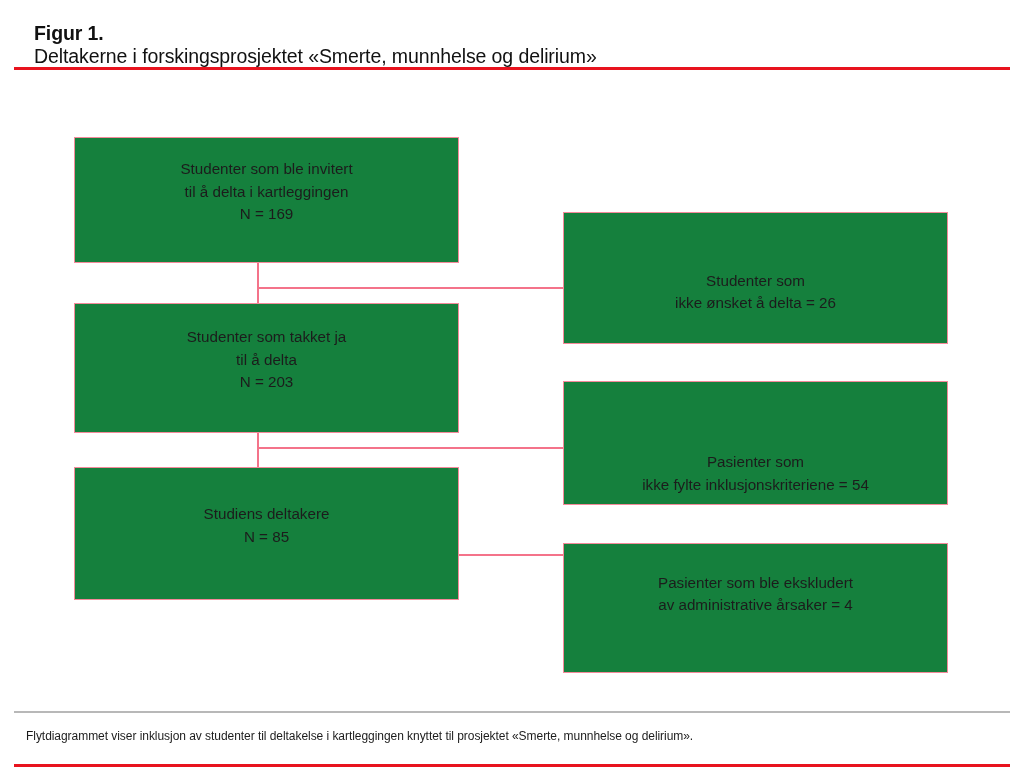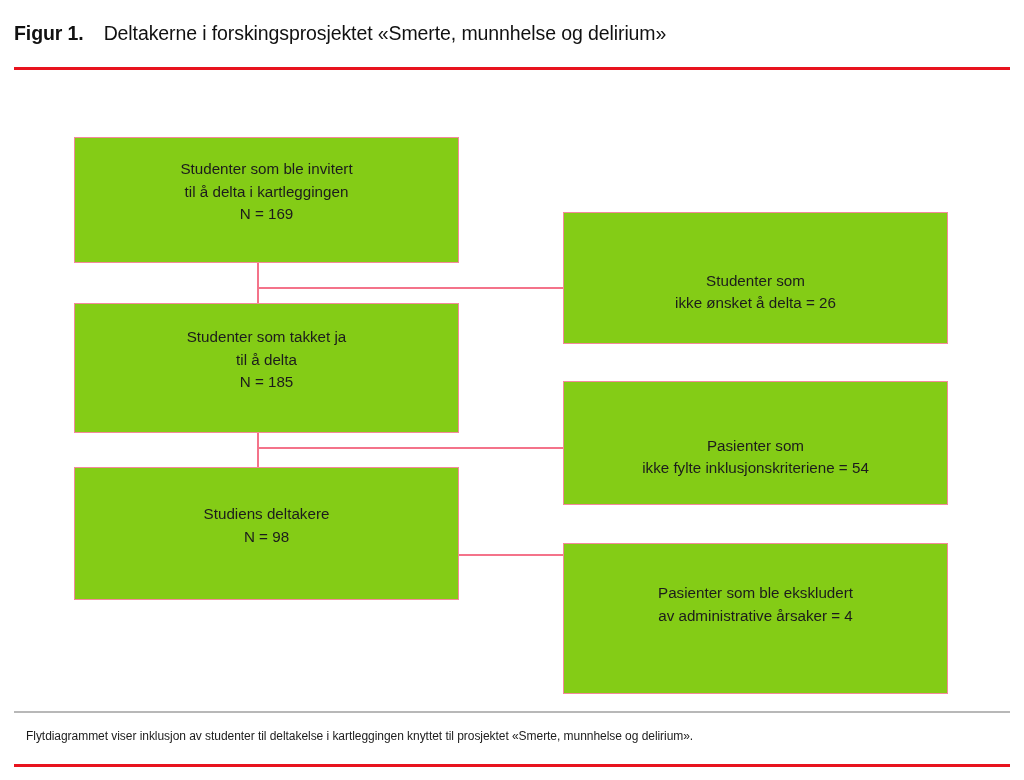--- a/index.html
+++ b/index.html
@@ -26,20 +26,21 @@
   
   .figure-header {
     position: absolute;
     left: 14px;
     top: 22px;
     width: 996px;
     height: 30px;
     display: flex;
     align-items: baseline;
     white-space: nowrap;
+    flex-direction: column;
   }
   .figure-label {
     font-size: 19.5px;
     font-weight: bold;
     letter-spacing: -0.1px;
     color: #111111;
   }
   .figure-title {
     font-size: 19.5px;
     font-weight: normal;
@@ -63,21 +64,21 @@
     left: 0;
     top: 0;
     width: 1024px;
     height: 780px;
   }
 
   .flow-box {
     position: absolute;
     box-sizing: border-box;
     border: 1.6px solid #f4899a;
-    background: #84cc16;
+    background: #15803d;
     display: flex;
     align-items: center;
     justify-content: center;
     text-align: center;
   }
   .flow-box-text {
     font-size: 15.2px;
     line-height: 1.48;
     color: #1c1c1c;
     white-space: pre-line;
@@ -88,22 +89,22 @@
   .box-invited   { left: 74px;  top: 137px; width: 385px; height: 126px; }
   .box-accepted  { left: 74px;  top: 303px; width: 385px; height: 130px; }
   .box-participants { left: 74px; top: 467px; width: 385px; height: 133px; }
   
   .box-invited .flow-box-text,
   .box-accepted .flow-box-text,
   .box-participants .flow-box-text { transform: translateY(-8px); }
 
   
   .box-declined  { left: 563px; top: 212px; width: 385px; height: 132px; }
-  .box-criteria  { left: 563px; top: 381px; width: 385px; height: 124px; }
-  .box-admin     { left: 563px; top: 543px; width: 385px; height: 151px; }
+  .box-criteria  { left: 563px; top: 381px; width: 385px; height: 124px; align-items: flex-end; }
+  .box-admin     { left: 563px; top: 543px; width: 385px; height: 130px; }
   .box-declined .flow-box-text,
   .box-criteria .flow-box-text { transform: translateY(-8px); margin-top: 44px; }
   .box-admin .flow-box-text { transform: translateY(-14px); }
 
   
   .conn {
     position: absolute;
     background: #f4738a;
   }
   .conn-v { width: 1.8px; }
@@ -169,26 +170,26 @@
 
     <div class="flow-box box-invited">
       <span class="flow-box-text">Studenter som ble invitert
 til å delta i kartleggingen
 N = 169</span>
     </div>
 
     <div class="flow-box box-accepted">
       <span class="flow-box-text">Studenter som takket ja
 til å delta
-N = 185</span>
+N = 203</span>
     </div>
 
     <div class="flow-box box-participants">
       <span class="flow-box-text">Studiens deltakere
-N = 98</span>
+N = 85</span>
     </div>
 
     <div class="flow-box box-declined">
       <span class="flow-box-text">Studenter som
 ikke ønsket å delta = 26</span>
     </div>
 
     <div class="flow-box box-criteria">
       <span class="flow-box-text">Pasienter som
 ikke fylte inklusjonskriteriene = 54</span>

